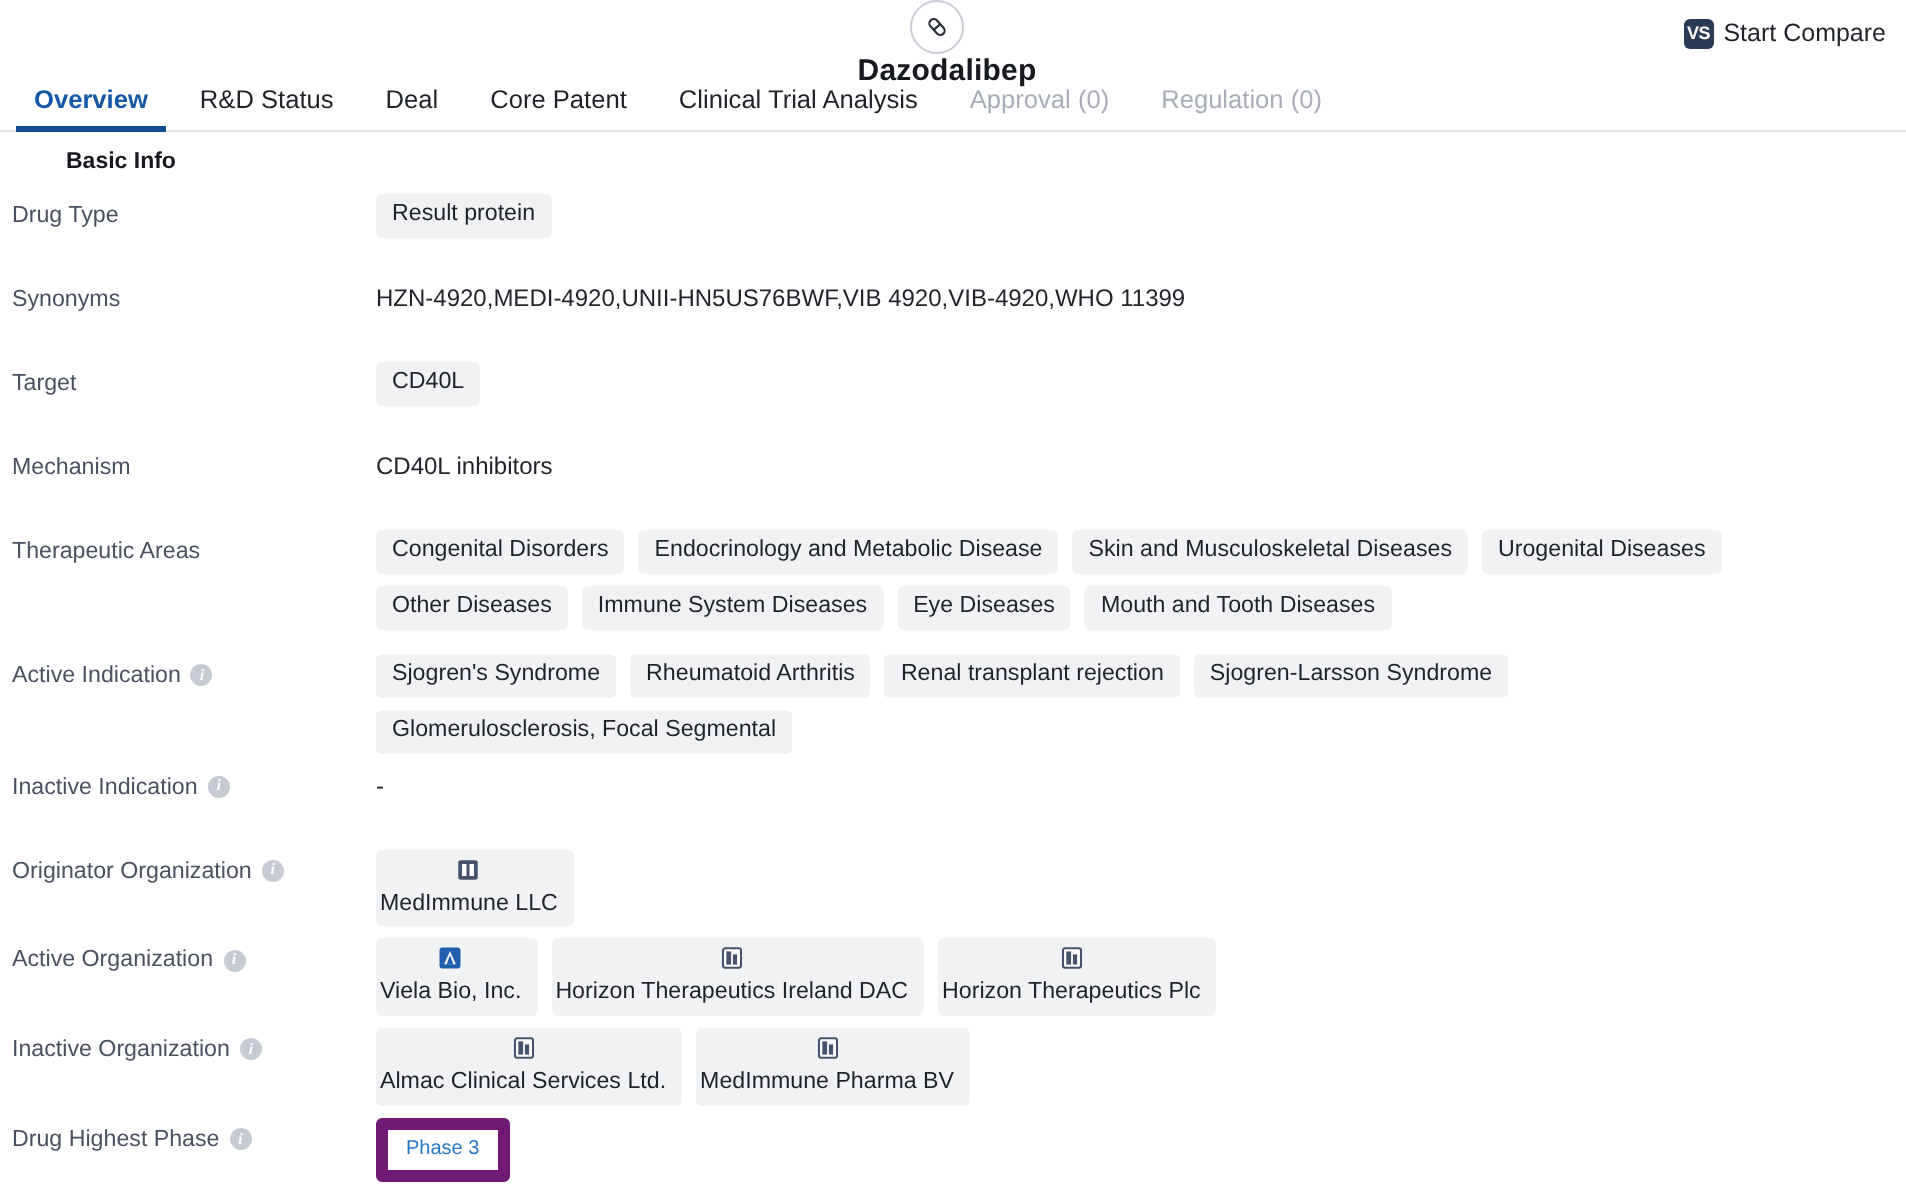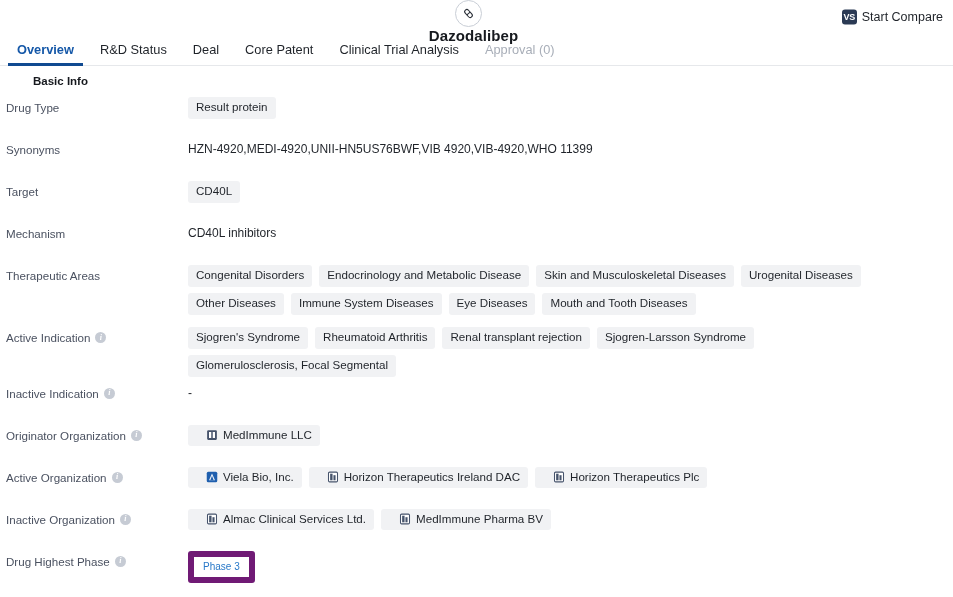--- a/index.html
+++ b/index.html
@@ -180,21 +180,22 @@
     color: #1f2329;
     padding: 4px 8px 5px 8px;
     line-height: 1.1;
     white-space: nowrap;
     cursor: pointer;
   }
   .tag.org {
     display: inline-flex;
     align-items: center;
     gap: 5px;
-    padding-left: 18px;
+    padding-left: 2px;
+    flex-direction: column;
   }
   .org-icon {
     width: 12px;
     height: 12px;
     flex: none;
     display: block;
   }
   .phase-badge {
     display: inline-block;
     border: 6px solid #701a75;
@@ -227,20 +228,21 @@
   </div>
 </div>
 
 <div class="tabbar">
   <div class="tab active">Overview</div>
   <div class="tab">R&amp;D Status</div>
   <div class="tab">Deal</div>
   <div class="tab">Core Patent</div>
   <div class="tab">Clinical Trial Analysis</div>
   <div class="tab disabled">Approval (0)</div>
+  <div class="tab disabled">Regulation (0)</div>
 </div>
 
 <div class="content">
 
   <div class="section-title">Basic Info</div>
 
   <div class="row">
     <div class="row-label">
       <span>Drug Type</span>
     </div>

